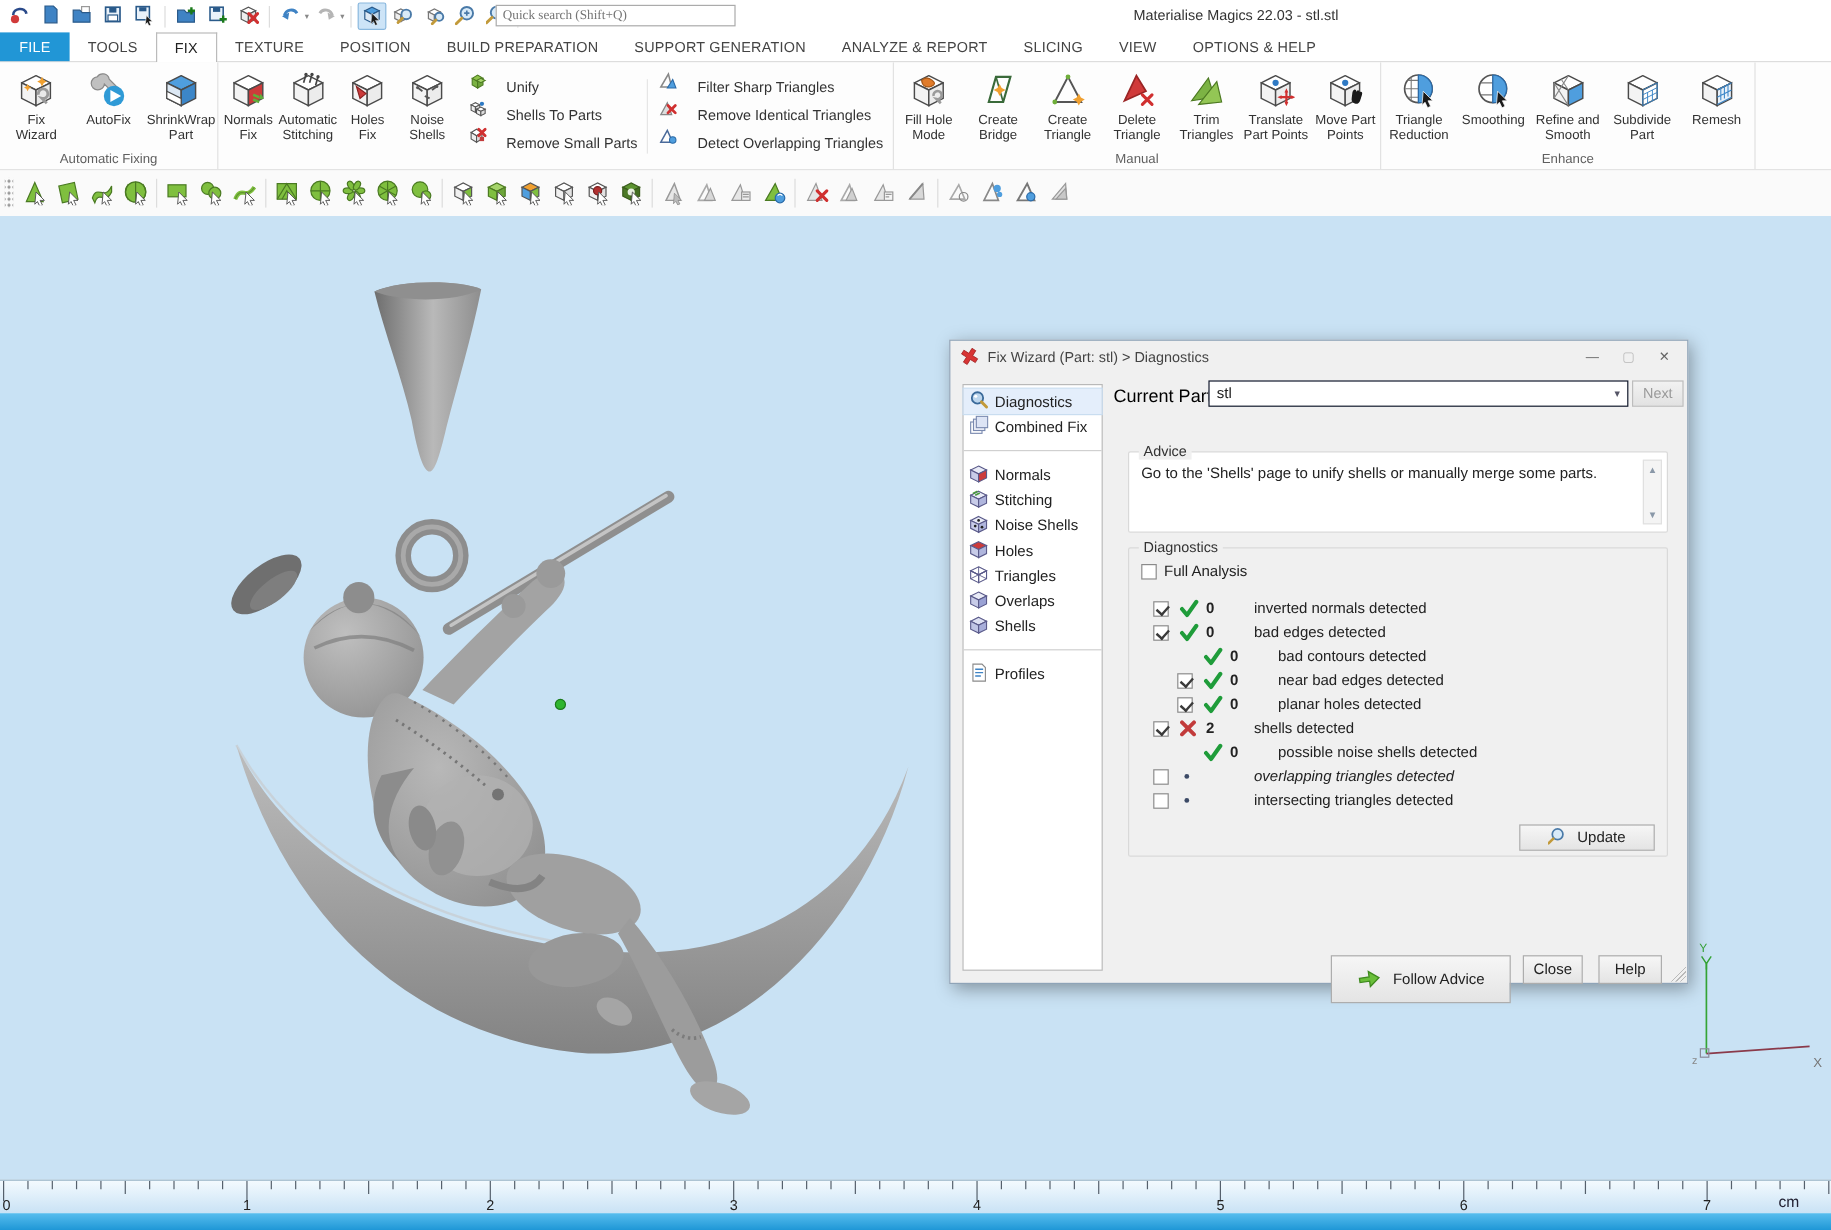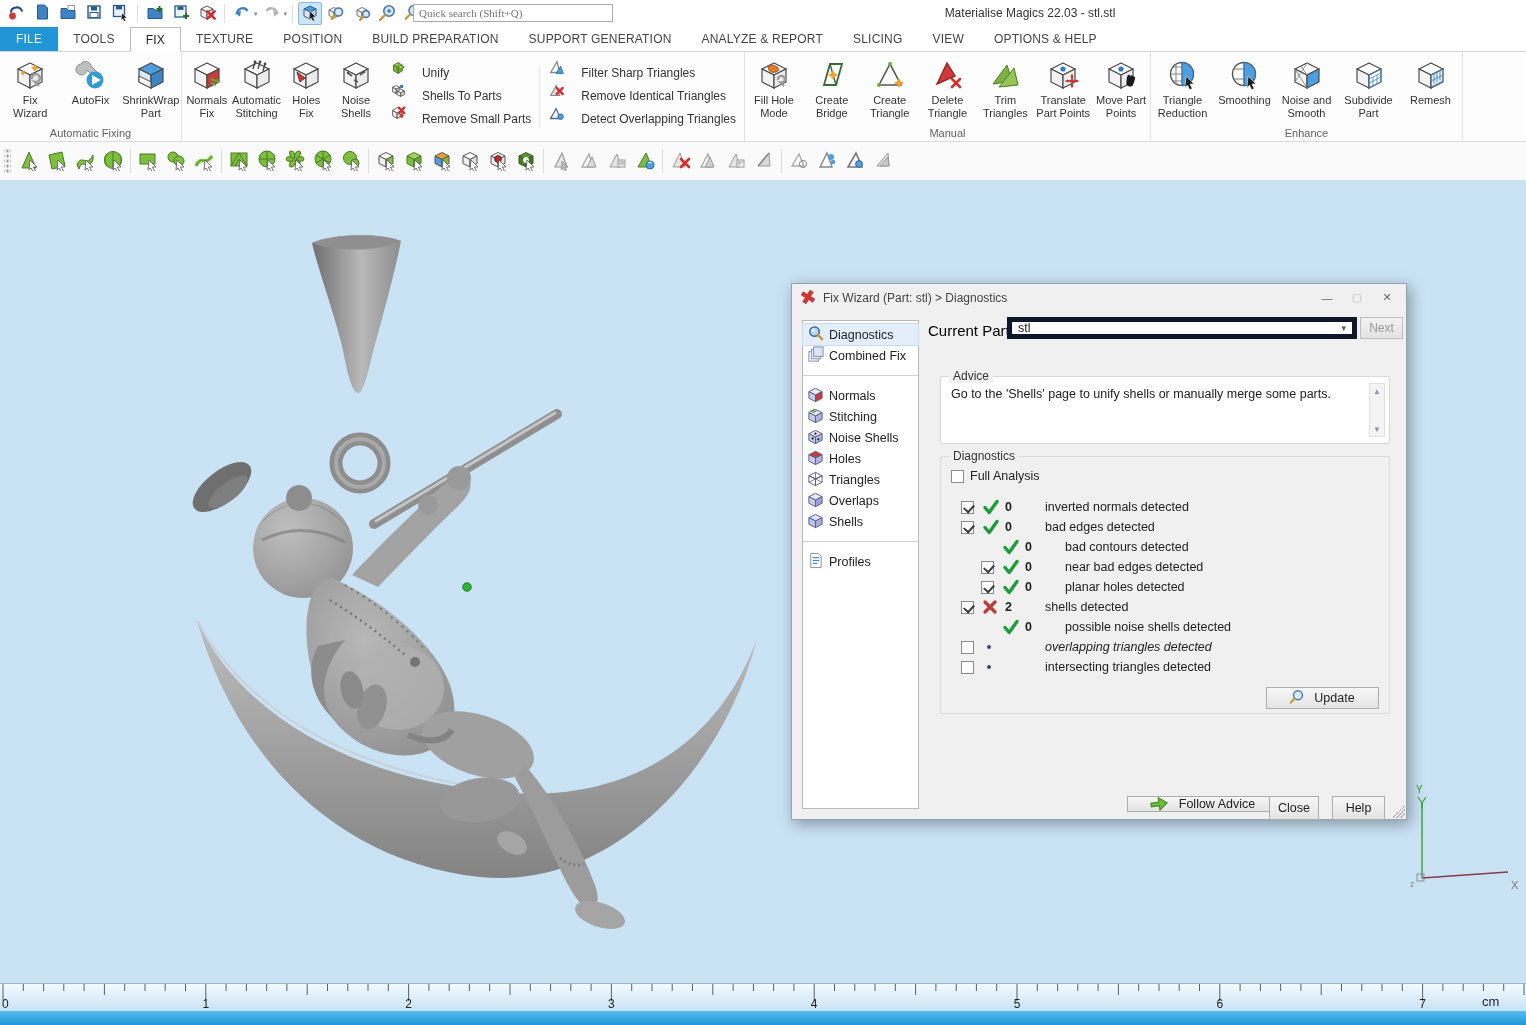--- a/index.html
+++ b/index.html
@@ -47,21 +47,21 @@
 #dlg-titlebar{position:absolute;left:0;top:0;width:100%;height:28px;display:flex;align-items:center;padding-left:8px}
 #dlg-title{font-size:12px;color:#444;margin-left:7px}
 #dlg-winbtns{position:absolute;right:4px;top:3px;display:flex}
 .wbtn{width:30px;height:21px;display:flex;align-items:center;justify-content:center;color:#666;font-size:11px}
 .wbtn.dim{color:#b9b9b9}
 #dlg-sidebar{position:absolute;left:10px;top:36px;width:117px;height:489px;background:#fff;border:1px solid #b9b9b9;padding-top:3px}
 .sbitem{display:flex;align-items:center;gap:5px;height:21px;padding-left:4px;font-size:12.5px;color:#222}
 .sbitem.sel{background:#e4eefb;outline:1px solid #c9ddf0}
 .sbsep{border-top:1px solid #d0d0d0;margin:9px 0}
 #cp-label{position:absolute;left:136px;top:38px;font-size:15px;color:#000000}
-#cp-select{position:absolute;left:215px;top:33px;width:350px;height:22px;background:#fff;border:5px solid #0f172a;display:flex;align-items:center;padding:0 6px;font-size:12.5px;color:#222}
+#cp-select{position:absolute;left:215px;top:33px;width:350px;height:22px;background:#fff;border:1px solid #0f172a;display:flex;align-items:center;padding:0 6px;font-size:12.5px;color:#222}
 #cp-select .chev{margin-left:auto;font-size:9px;color:#556}
 #next-btn{position:absolute;left:568px;top:33px;width:43px;height:22px;background:linear-gradient(#f2f2f2,#e2e2e2);border:1px solid #bdbdbd;color:#9a9a9a;font-size:12px;display:flex;align-items:center;justify-content:center}
 .groupbox{position:absolute;border:1px solid #d9d9d9;border-radius:2px}
 .gb-label{position:absolute;top:-8px;left:8px;background:#f0f0f0;padding:0 4px;font-size:12px;color:#333}
 #gb-advice{left:148px;top:92px;width:450px;height:68px;background:#fff}
 #advice-text{position:absolute;left:10px;top:10px;right:44px;font-size:12.5px;color:#222}
 #adv-scroll{position:absolute;right:4px;top:6px;width:16px;bottom:6px;background:#f4f4f4;border:1px solid #e0e0e0}
 .scr-arrow{position:absolute;left:0;width:14px;height:14px;display:flex;align-items:center;justify-content:center;color:#8a98a8;font-size:8px}
 #gb-diag{left:148px;top:172px;width:450px;height:258px}
 #full-analysis{position:absolute;left:10px;top:12px;display:flex;align-items:center;gap:6px;font-size:12.5px;color:#222}
@@ -69,21 +69,21 @@
 .cbx.on:after{content:"";position:absolute;left:2px;top:2px;width:8px;height:5px;border-left:2px solid #3a3a3a;border-bottom:2px solid #3a3a3a;transform:rotate(-48deg)}
 #diag-rows{position:absolute;left:8px;top:40px;right:8px}
 .diag-row{height:20px;display:flex;align-items:center}
 .slot-cb{width:22px;flex:none;display:flex;align-items:center}
 .slot-mark{width:22px;flex:none;display:flex;align-items:center}
 .slot-count{width:40px;flex:none;font-weight:bold;font-size:12.5px;color:#222}
 .slot-label{font-size:12.5px;color:#222}
 .dot{width:4px;height:4px;border-radius:50%;background:#3c4a66;margin-left:4px}
 #update-btn{position:absolute;right:10px;top:230px;width:113px;height:22px;background:linear-gradient(#f6f6f6,#e4e4e4);border:1px solid #adadad;display:flex;align-items:center;justify-content:center;gap:8px;font-size:12.5px;color:#222}
 #dlg-buttons{position:absolute;left:0;top:512px;width:100%;height:25px}
-#btn-follow{position:absolute;left:335px;width:150px;height:16px}
+#btn-follow{position:absolute;left:317px;width:150px;height:40px}
 #btn-close{position:absolute;left:477px;width:50px;height:24px}
 #btn-help{position:absolute;left:540px;width:53px;height:24px}
 .dbtn{background:linear-gradient(#f6f6f6,#e4e4e4);border:1px solid #adadad;display:flex;align-items:center;justify-content:center;gap:10px;font-size:12.5px;color:#222}
 #grip{position:absolute;right:1px;bottom:1px;width:13px;height:13px;background:linear-gradient(135deg,transparent 50%,#b9b9b9 50%,#b9b9b9 55%,transparent 55%,transparent 65%,#b9b9b9 65%,#b9b9b9 70%,transparent 70%,transparent 80%,#b9b9b9 80%,#b9b9b9 85%,transparent 85%)}
 </style>
 </head>
 <body>
 
 <div id="titlebar">
   <div id="qat">
@@ -540,21 +540,21 @@
         </div>
         <div class="rbig">
           <div class="ric">
             <svg width="32" height="32" viewBox="0 0 32 32">
               <polygon points="16,4 28,10 16,16 4,10" fill="#fff" stroke="#4a4a4a" stroke-width="1.2" stroke-linejoin="round"></polygon>
               <polygon points="4,10 16,16 16,29 4,23" fill="#f3f3f3" stroke="#4a4a4a" stroke-width="1.2"></polygon>
               <polygon points="28,10 16,16 16,29 28,23" fill="#4f9ede" stroke="#4a4a4a" stroke-width="1.2"></polygon>
               <path d="M4,10 L16,29 M16,4 L4,23 M10,7 L16,16" stroke="#888" stroke-width="0.9"></path>
             </svg>
           </div>
-          <div class="rtxt">Noise and
+          <div class="rtxt">Refine and
 Smooth</div>
         </div>
         <div class="rbig">
           <div class="ric">
             <svg width="32" height="32" viewBox="0 0 32 32">
               <polygon points="16,4 28,10 16,16 4,10" fill="#fff" stroke="#4a4a4a" stroke-width="1.2" stroke-linejoin="round"></polygon>
               <polygon points="4,10 16,16 16,29 4,23" fill="#f3f3f3" stroke="#4a4a4a" stroke-width="1.2"></polygon>
               <polygon points="28,10 16,16 16,29 28,23" fill="#fff" stroke="#4a4a4a" stroke-width="1.2"></polygon>
               <g stroke="#3c86c8" stroke-width="0.8">
                 <path d="M16,16 l12,-6 M16,20 l12,-6 M16,24 l12,-6 M16,29 l12,-6 M20,18 v9 M24,16 v9 M16,16 v13 M28,10 v13"></path>

